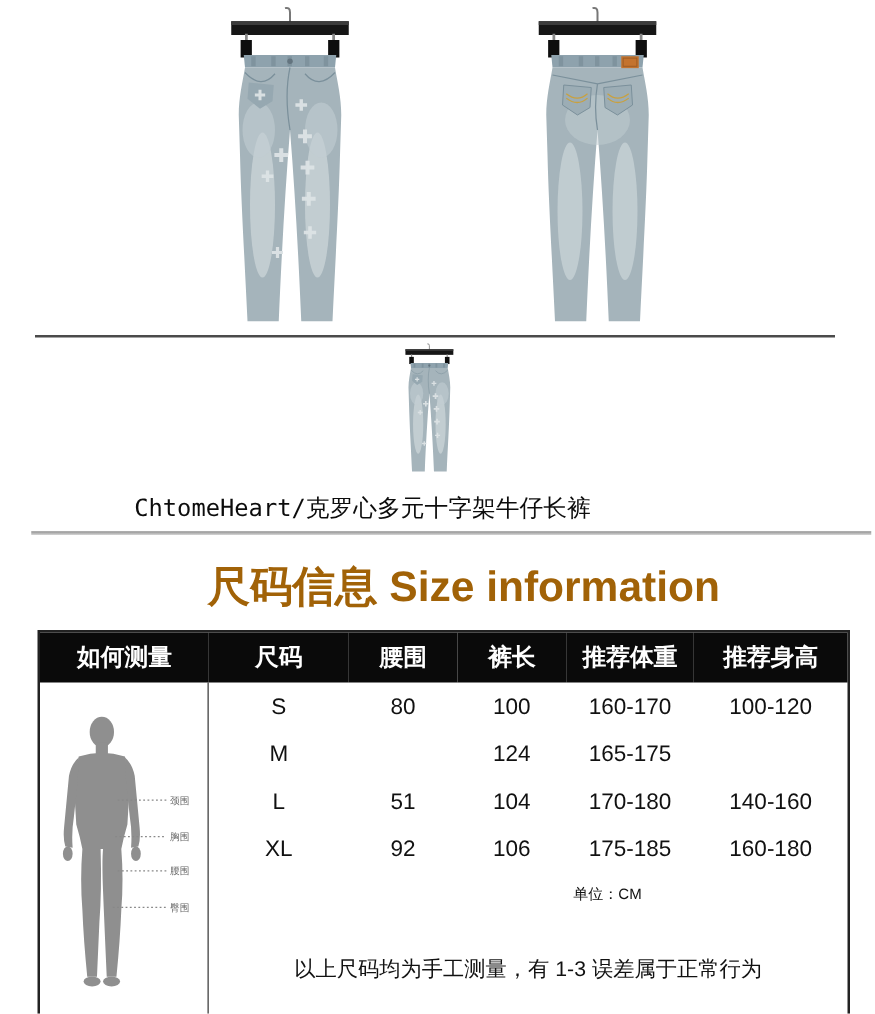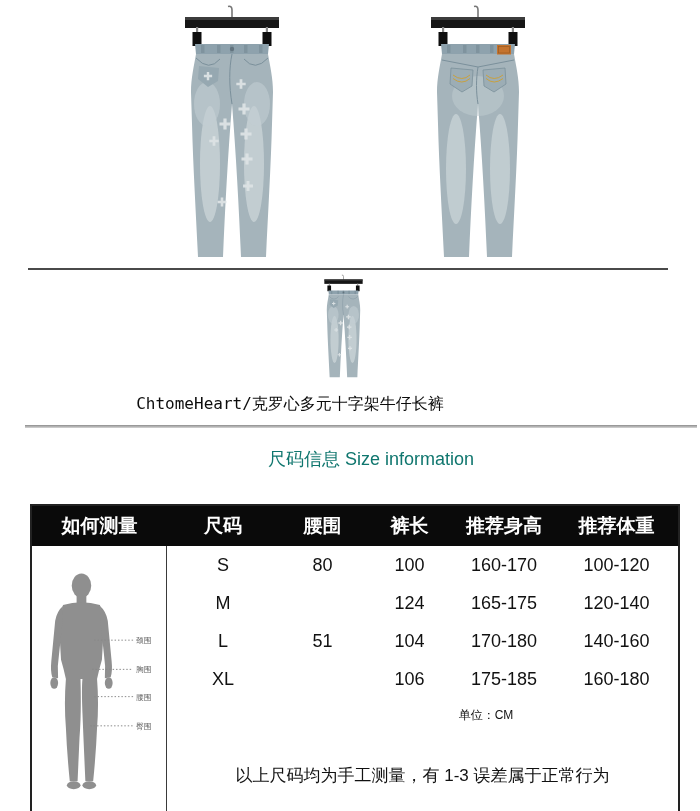--- a/index.html
+++ b/index.html
@@ -13,25 +13,25 @@
   #photo-thumb{position:absolute;left:317px;top:274px;width:53px;height:107px;}
 
   
   #hr1{position:absolute;left:28px;top:268px;width:640px;height:2px;background:#4a4a4a;}
   #hr2{position:absolute;left:25px;top:425px;width:672px;height:3px;
        background:linear-gradient(#8d8d8d,#d6d6d6);}
 
   
   #title-wrap{position:absolute;left:0;top:394px;width:580px;text-align:center;}
   #title-wrap span{font-family:"DejaVu Sans Mono","Liberation Mono",monospace;
-       font-size:16px;color:#0c0c0c;letter-spacing:0px;}
+       font-size:19px;color:#0c0c0c;letter-spacing:0px;}
 
   
   #heading-wrap{position:absolute;left:42px;top:447px;width:658px;text-align:center;}
-  #heading-wrap span{font-size:18px;font-weight:normal;color:#0f766e;}
+  #heading-wrap span{font-size:34px;font-weight:bold;color:#a16207;}
 
   
   #size-table{position:absolute;left:30px;top:504px;width:650px;height:317px;
       box-sizing:border-box;border:2px solid #222;display:grid;
       grid-template-columns:135px 112px 87px 87px 102px 123px;
       grid-template-rows:40px 38px 38px 38px 38px 34px auto;}
   .th{background:#0a0a0a;color:#ffffff;display:flex;align-items:center;justify-content:center;
       font-weight:bold;font-size:19px;white-space:nowrap;}
   .td{display:flex;align-items:center;justify-content:center;font-size:18px;color:#111;
       white-space:nowrap;}
@@ -165,47 +165,47 @@
 
   <div id="heading-wrap">
     <span>尺码信息 Size information</span>
   </div>
 
   <div id="size-table">
     <div class="th">如何测量</div>
     <div class="th">尺码</div>
     <div class="th">腰围</div>
     <div class="th">裤长</div>
+    <div class="th">推荐体重</div>
     <div class="th">推荐身高</div>
-    <div class="th">推荐体重</div>
 
     <div class="measure-cell">
       <svg width="128" height="222">
         <use href="#sym-silhouette" xlink:href="#sym-silhouette" width="128" height="222"></use>
       </svg>
     </div>
 
     <div class="td c1 r1">S</div>
     <div class="td c2 r1">80</div>
     <div class="td c3 r1">100</div>
     <div class="td c4 r1">160-170</div>
     <div class="td c5 r1">100-120</div>
 
     <div class="td c1 r2">M</div>
     <div class="td c3 r2">124</div>
     <div class="td c4 r2">165-175</div>
-    <div class="td c5 r2">120-140</div>
 
     <div class="td c1 r3">L</div>
     <div class="td c2 r3">51</div>
     <div class="td c3 r3">104</div>
     <div class="td c4 r3">170-180</div>
     <div class="td c5 r3">140-160</div>
 
     <div class="td c1 r4">XL</div>
+    <div class="td c2 r4">92</div>
     <div class="td c3 r4">106</div>
     <div class="td c4 r4">175-185</div>
     <div class="td c5 r4">160-180</div>
 
     <div class="td unit-cell">单位：CM</div>
     <div class="td note-cell">以上尺码均为手工测量，有 1-3 误差属于正常行为</div>
   </div>
 
 </div>
 

